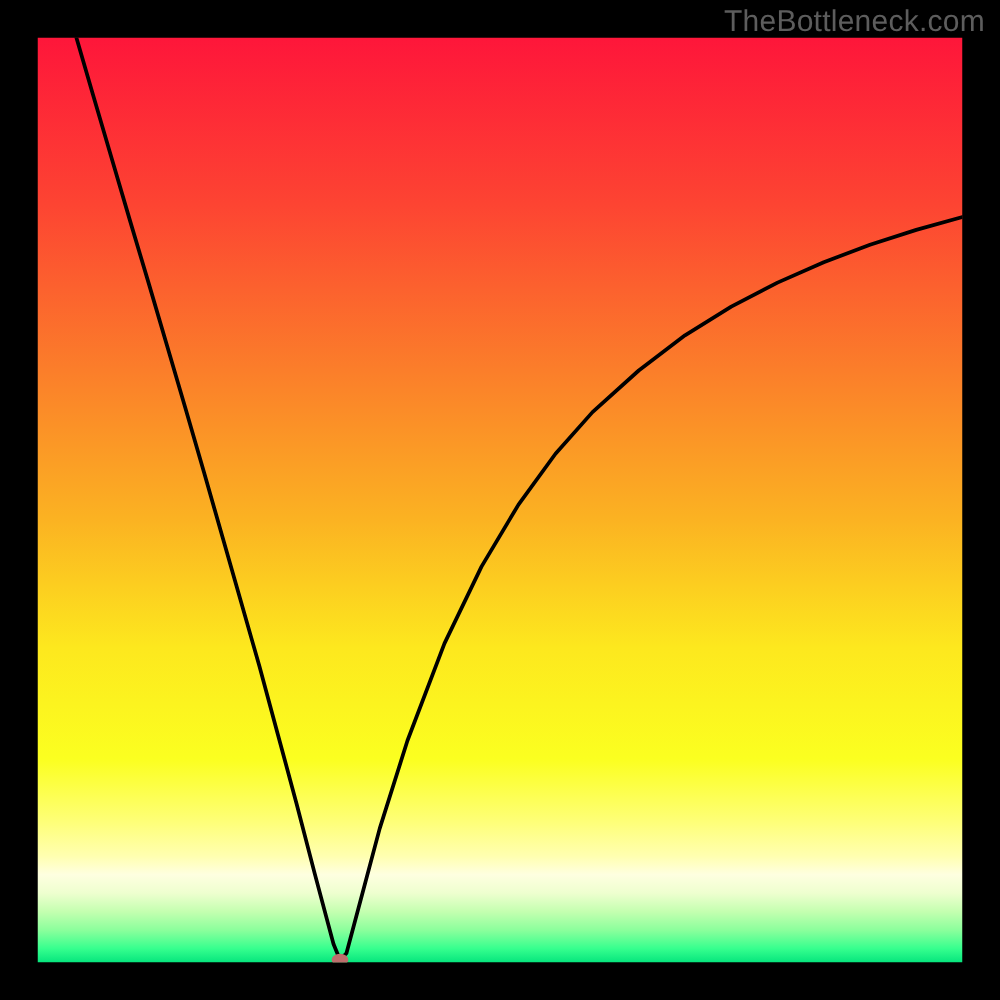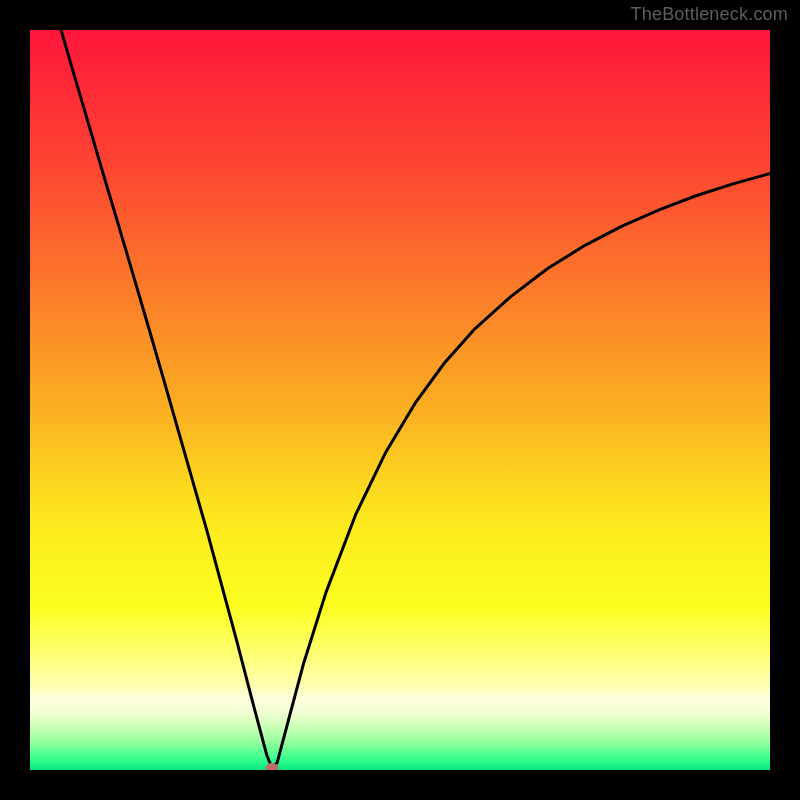--- a/index.html
+++ b/index.html
@@ -14,21 +14,21 @@
   .frame {
     position: relative;
     width: 800px;
     height: 800px;
     background: #000;
   }
   .watermark {
     position: absolute;
     top: 4px;
     right: 12px;
-    font-size: 18px;
+    font-size: 24px;
     font-weight: 500;
     color: #5d5d5d;
     letter-spacing: 0.2px;
     z-index: 20;
   }
   .plot {
     position: absolute;
     left: 30px;
     top: 30px;
     width: 740px;

